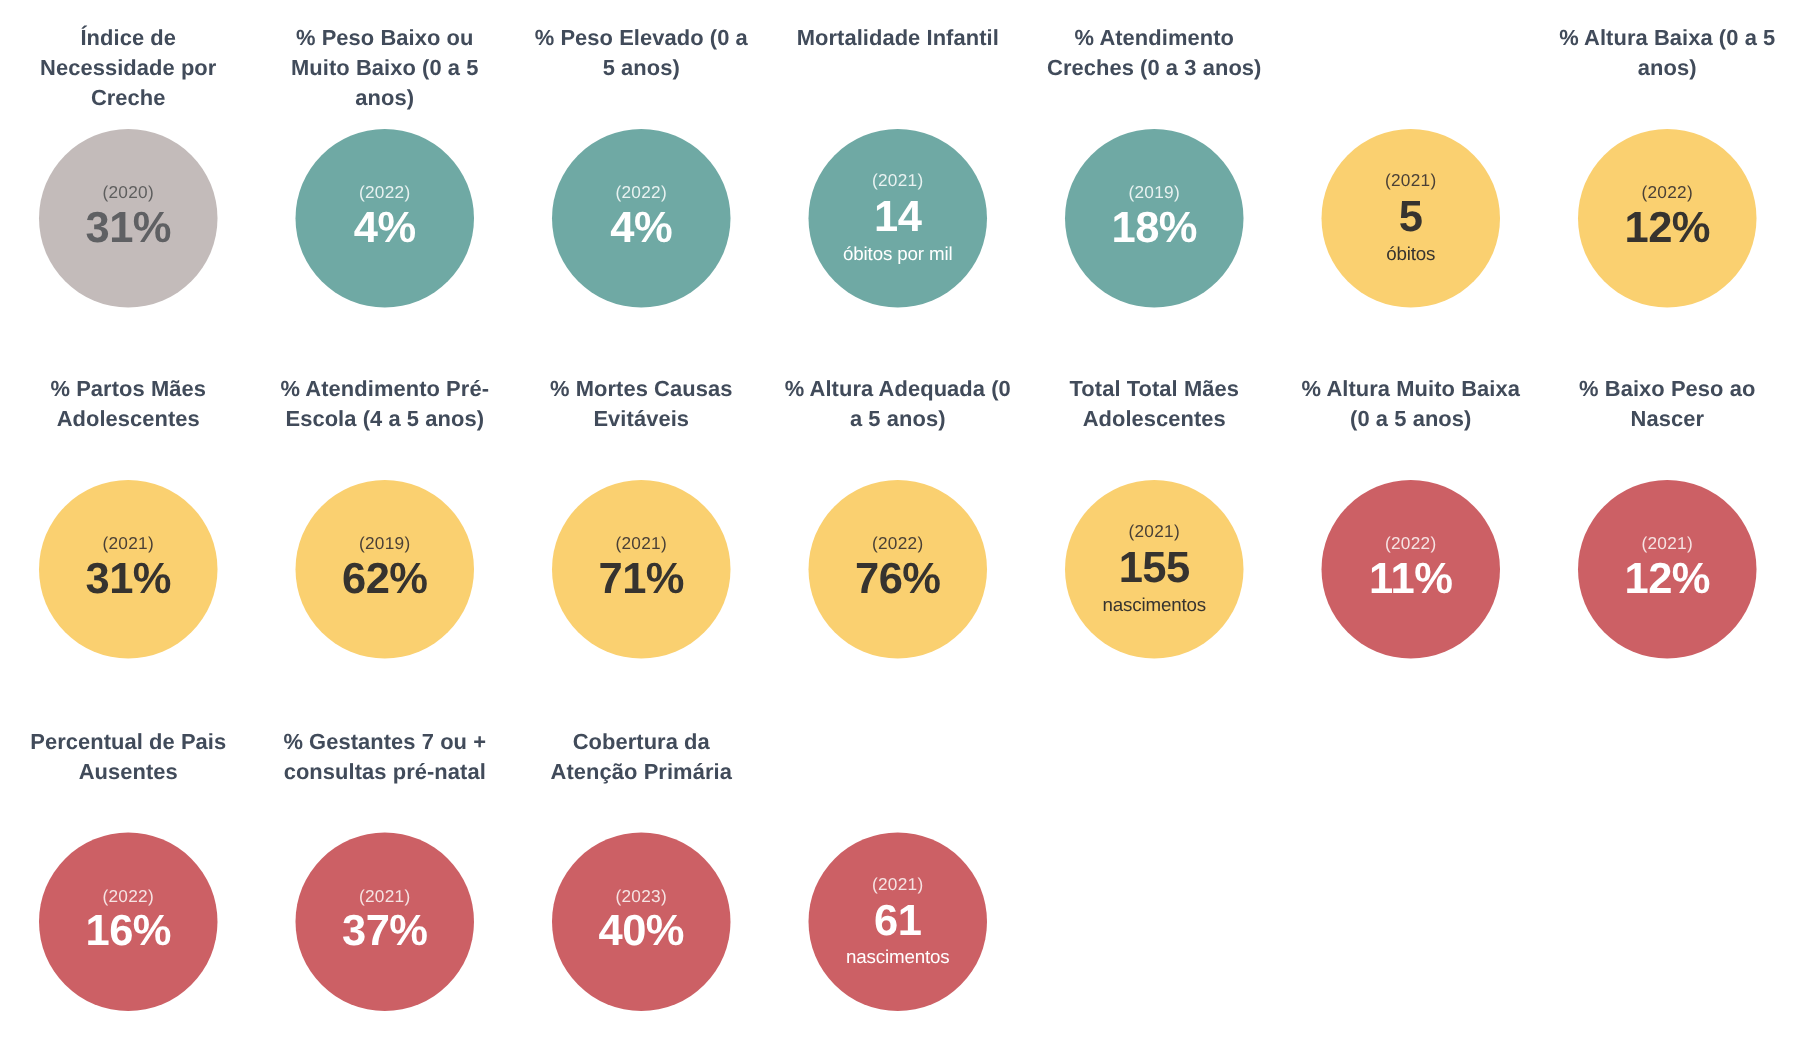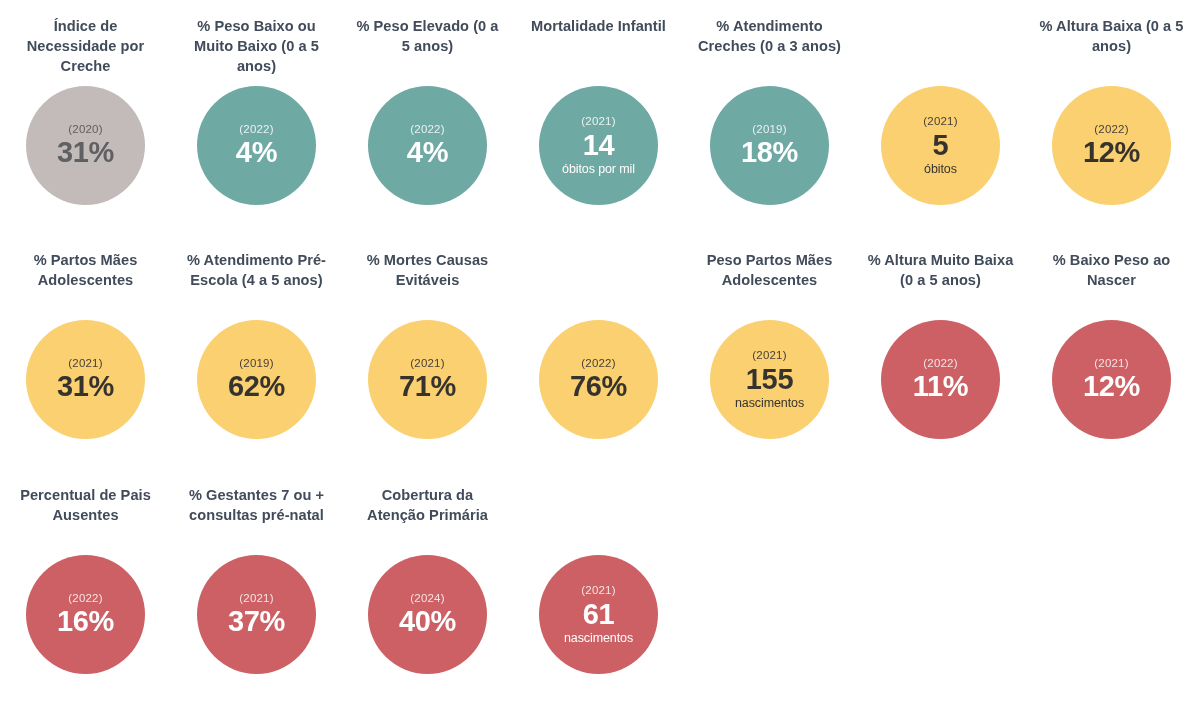--- a/index.html
+++ b/index.html
@@ -200,29 +200,30 @@
       <div class="card">
         <div class="card-title">% Mortes Causas Evitáveis</div>
         <div class="circle-wrap">
           <div class="circle c-yellow">
             <div class="year">(2021)</div>
             <div class="value">71%</div>
           </div>
         </div>
       </div>
       <div class="card">
+        <div class="card-title">% Altura Adequada (0 a 5 anos)</div>
         <div class="circle-wrap">
           <div class="circle c-yellow">
             <div class="year">(2022)</div>
             <div class="value">76%</div>
           </div>
         </div>
       </div>
       <div class="card">
-        <div class="card-title">Peso Partos Mães Adolescentes</div>
+        <div class="card-title">Total Total Mães Adolescentes</div>
         <div class="circle-wrap">
           <div class="circle c-yellow">
             <div class="year">(2021)</div>
             <div class="value">155</div>
             <div class="unit">nascimentos</div>
           </div>
         </div>
       </div>
       <div class="card">
         <div class="card-title">% Altura Muito Baixa (0 a 5 anos)</div>
@@ -257,21 +258,21 @@
           <div class="circle c-red">
             <div class="year">(2021)</div>
             <div class="value">37%</div>
           </div>
         </div>
       </div>
       <div class="card">
         <div class="card-title">Cobertura da Atenção Primária</div>
         <div class="circle-wrap">
           <div class="circle c-red">
-            <div class="year">(2024)</div>
+            <div class="year">(2023)</div>
             <div class="value">40%</div>
           </div>
         </div>
       </div>
       <div class="card">
         <div class="circle-wrap">
           <div class="circle c-red">
             <div class="year">(2021)</div>
             <div class="value">61</div>
             <div class="unit">nascimentos</div>

